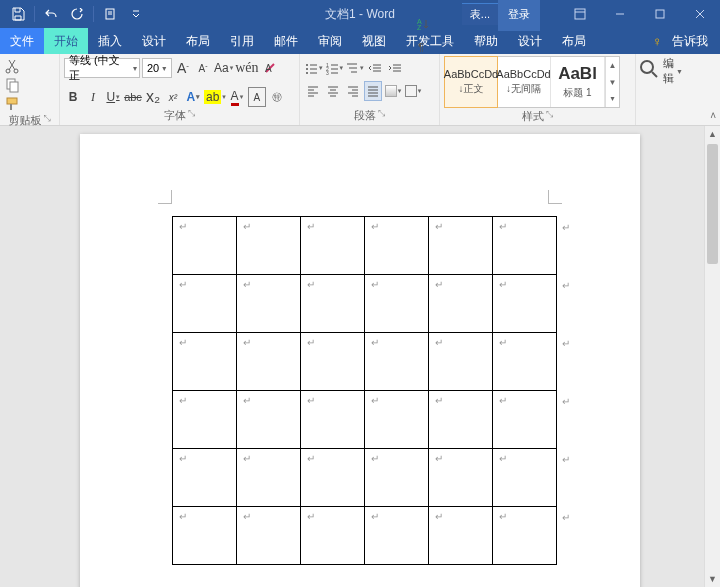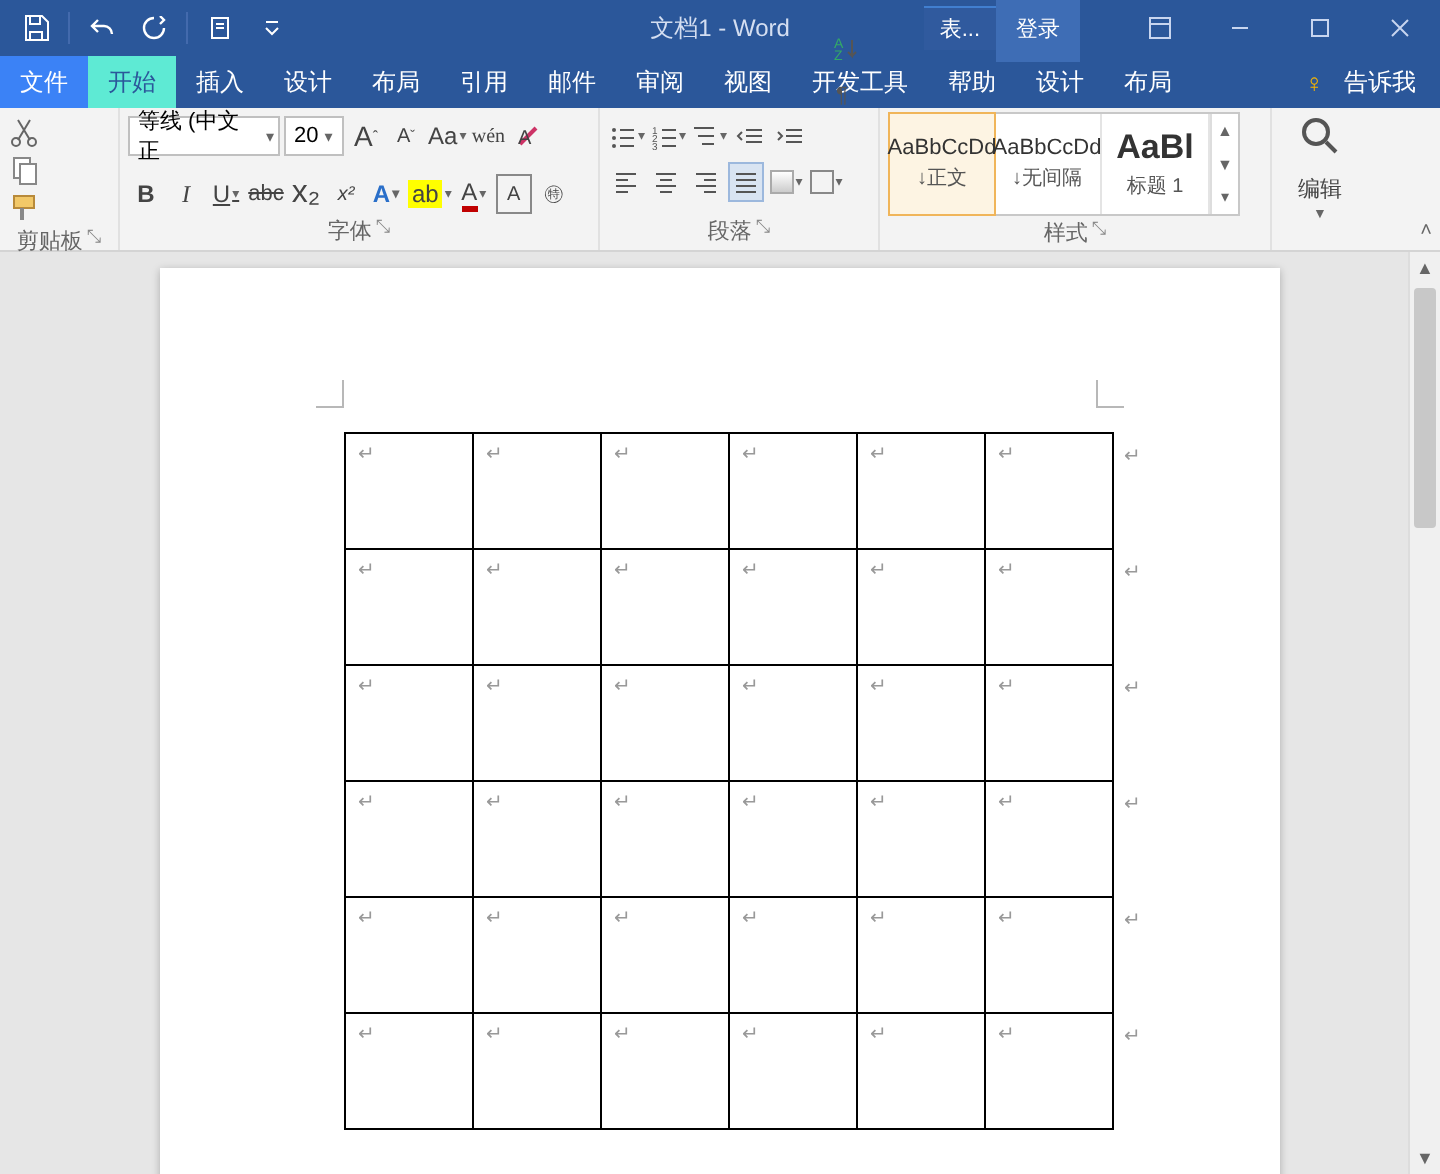--- a/index.html
+++ b/index.html
@@ -64,21 +64,21 @@
 .styles-gallery { display: flex; border: 1px solid #c8c8c8; background: #fff; height: 52px; }
 .style-item { width: 54px; border-right: 1px solid #e4e4e4; display: flex; flex-direction: column; align-items: center; justify-content: center; cursor: pointer; padding: 2px; }
 .style-item.sel { border: 1px solid #f0b55a; background: #fdf4e3; margin: -1px; }
 .style-preview { font-size: 11px; color: #333; }
 .style-preview.big { font-size: 17px; font-weight: bold; }
 .style-name { font-size: 10px; color: #555; margin-top: 2px; }
 .gallery-more { width: 14px; display: flex; flex-direction: column; border-left: 1px solid #ddd; }
 .gallery-more div { flex: 1; display: flex; align-items: center; justify-content: center; font-size: 8px; color: #666; cursor: pointer; }
 
 
-.edit-group { display: flex; flex-direction: column; align-items: center; justify-content: center; gap: 2px; width: 40px; }
+.edit-group { display: flex; flex-direction: row; align-items: center; justify-content: center; gap: 2px; width: 40px; }
 .find-icon svg { width: 24px; height: 24px; }
 
 
 .collapse { position: absolute; right: 4px; bottom: 4px; font-size: 10px; color: #666; cursor: pointer; }
 
 
 .docarea { position: absolute; top: 126px; left: 0; right: 0; bottom: 0; background: #e6e6e6; overflow: hidden; }
 .page { background: #fff; width: 560px; margin: 8px auto 0 auto; height: 560px; box-shadow: 0 1px 4px rgba(0,0,0,0.25); position: relative; }
 .margin-mark { position: absolute; width: 14px; height: 14px; }
 .margin-mark.tl { top: 56px; left: 78px; border-bottom: 1px solid #b8b8b8; border-right: 1px solid #b8b8b8; }
@@ -225,21 +225,21 @@
             <span style="font-size:8px;vertical-align:super">ˆ</span>
           </div>
         <div class="ribbon-btn" style="font-size:10px">
             <span>A</span>
             <span style="font-size:7px;vertical-align:super">ˇ</span>
           </div>
         <div class="ribbon-btn">
             <span>Aa</span>
             <span class="dd">▾</span>
           </div>
-        <div class="ribbon-btn" style="font-size:10px">
+        <div class="ribbon-btn" style="font-size:14px">
             <span style="font-family:SimSun">wén</span>
           </div>
         <div class="ribbon-btn clearfmt">
             <svg viewBox="0 0 14 14">
               <path d="M3 11L11 3" stroke="#c36" stroke-width="2"></path>
               <text x="2" y="11" font-size="10" fill="#444">A</text>
             </svg>
           </div>
       </div>
       <div class="font-row">

